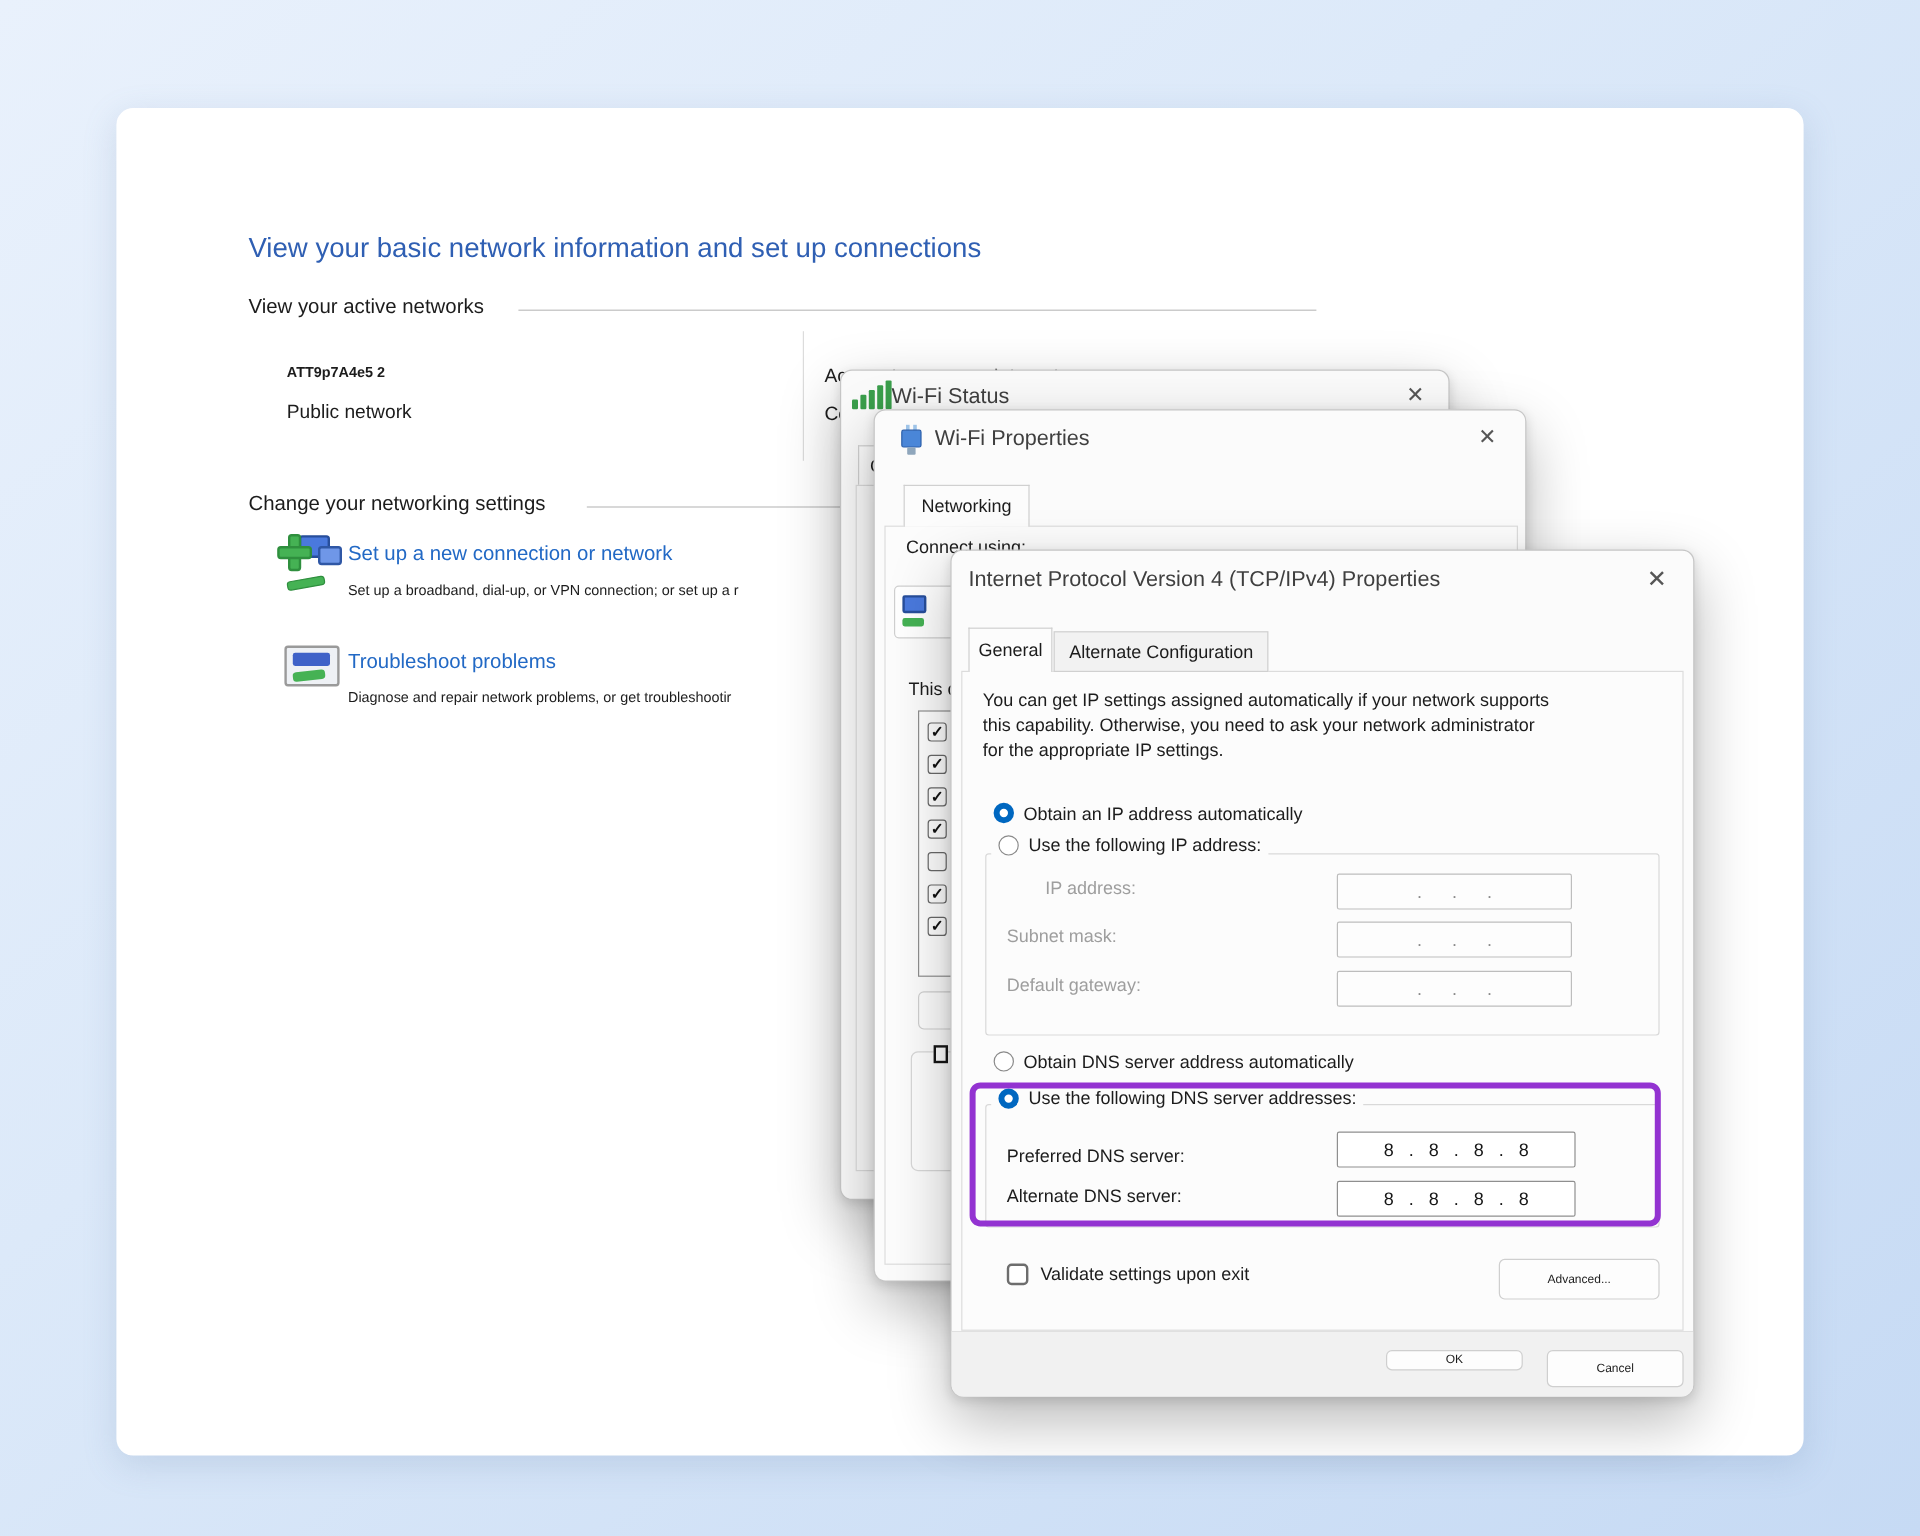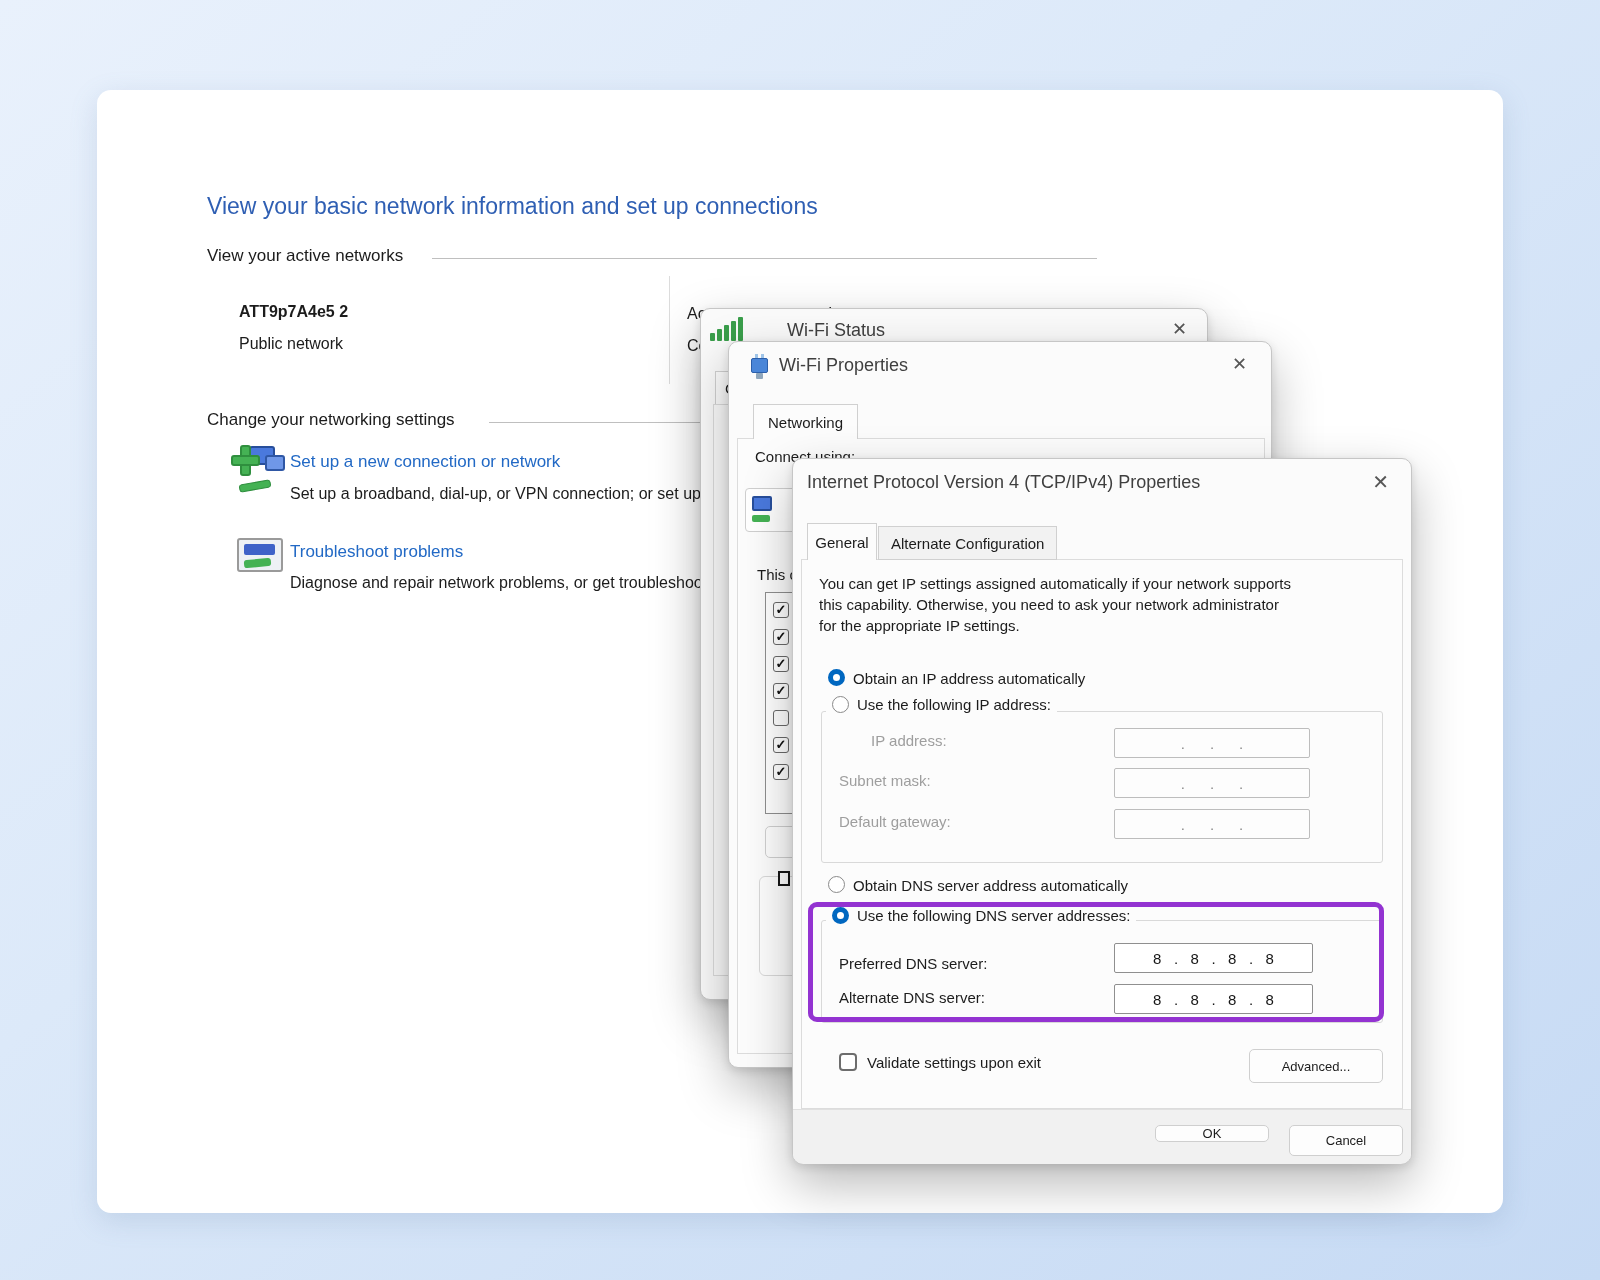--- a/index.html
+++ b/index.html
@@ -12,21 +12,21 @@
   .abs { position:absolute; }
 
   
   .card { position:absolute; left:97px; top:90px; width:1406px; height:1123px;
           background:#ffffff; border-radius:14px;
           box-shadow:0 8px 28px rgba(100,130,170,0.20); }
   .page-title { position:absolute; left:110px; top:103px; font-size:23px; color:#2f5fb3; white-space:nowrap; }
   .sec-label { font-size:17px; color:#1c1c1c; white-space:nowrap; }
   .rule { position:absolute; height:1px; background:#bfbfbf; }
   .vdiv { position:absolute; width:1px; background:#dcdcdc; }
-  .body-text { font-size:16px; color:#1c1c1c; white-space:nowrap; }
+  .body-text { font-size:12px; color:#1c1c1c; white-space:nowrap; }
   .link { font-size:17px; color:#2269c5; white-space:nowrap; cursor:pointer; }
 
   
   .purple { position:absolute; border:5px solid #9333d1; border-radius:9px; }
 
   
   .bars span { display:inline-block; width:4px; margin-right:2px; background:#3a9e4b; border-radius:1px; vertical-align:bottom; }
   .bars-sm span:nth-child(1){height:6px;} .bars-sm span:nth-child(2){height:9px;}
   .bars-sm span:nth-child(3){height:12px;} .bars-sm span:nth-child(4){height:15px;}
   .bars-sm span:nth-child(5){height:18px;}
@@ -63,21 +63,21 @@
   .radio.sel { border:5px solid #0067c0; }
   .gbox { position:absolute; border:1px solid #d9d9d9; border-radius:3px; }
   .legend { position:absolute; background:#fcfcfc; padding:0 6px; display:flex; align-items:center; gap:8px; height:18px; }
   .legend .r { width:17px; height:17px; border-radius:50%; background:#fff; border:1px solid #8a8a8a; flex:none; }
   .legend .r.sel { border:5px solid #0067c0; }
   .legend .t { font-size:15px; color:#1c1c1c; white-space:nowrap; }
   .field { position:absolute; background:#fff; border:1px solid #8f8f8f; border-radius:2px;
            display:flex; align-items:center; justify-content:center; font-size:15px; color:#161616; white-space:pre; }
   .field.dis { border-color:#bdbdbd; background:#fdfdfd; color:#8a8a8a; }
   .btn { position:absolute; background:#fdfdfd; border:1px solid #cfcfcf; border-radius:5px;
-         font-size:13px; color:#1c1c1c; display:flex; align-items:center; justify-content:center;
+         font-size:10px; color:#1c1c1c; display:flex; align-items:center; justify-content:center;
          font-family:"Liberation Sans", sans-serif; cursor:pointer; }
   .footer { position:absolute; left:0; top:650px; width:618px; height:55px; background:#f1f1f1;
             border-top:1px solid #e0e0e0; border-radius:0 0 10px 10px; }
   .chk { position:absolute; background:#fff; border:2px solid #6d6d6d; border-radius:4px; }
   .cbx { position:absolute; left:7px; width:16px; height:16px; background:#fff; border:1px solid #6a6a6a;
          border-radius:3px; font-size:13px; line-height:14px; text-align:center; color:#111; font-weight:bold; }
   
   .icon-nic { position:absolute; left:20px; top:10px; width:22px; height:28px; }
   .icon-nic div { position:absolute; }
   .nic-pin1 { left:6px; top:2px; width:3px; height:5px; background:#9fc4e8; }
@@ -131,21 +131,21 @@
       <div class="tr-bar"></div>
   </div>
   <div class="link abs" style="left:193px; top:452px;">Troubleshoot problems</div>
   <div class="body-text abs" style="left:193px; top:484px;">Diagnose and repair network problems, or get troubleshootir</div>
 </div>
 
 <div class="dlg" style="left:700px; top:308px; width:508px; height:692px; z-index:10;">
   <span class="bars bars-lg abs" style="left:9px; top:8px;">
     <span></span><span></span><span></span><span></span><span></span>
   </span>
-  <div class="dlg-title" style="left:42px; top:11px;margin-left:44px;">Wi-Fi Status</div>
+  <div class="dlg-title" style="left:42px; top:11px;">Wi-Fi Status</div>
   <div class="close-x" style="right:20px; top:9px;">✕</div>
   <div class="tab" style="left:14px; top:62px; width:46px; height:34px; justify-content:flex-start; padding-left:9px;">G</div>
   <div class="pane" style="left:12px; top:95px; width:484px; height:572px;"></div>
 </div>
 
 <div class="dlg" style="left:728px; top:341px; width:544px; height:727px; z-index:20; background:#fbfbfb;">
   <div class="icon-nic">
     <div class="nic-pin1"></div>
       <div class="nic-pin2"></div>
       <div class="nic-body"></div>

